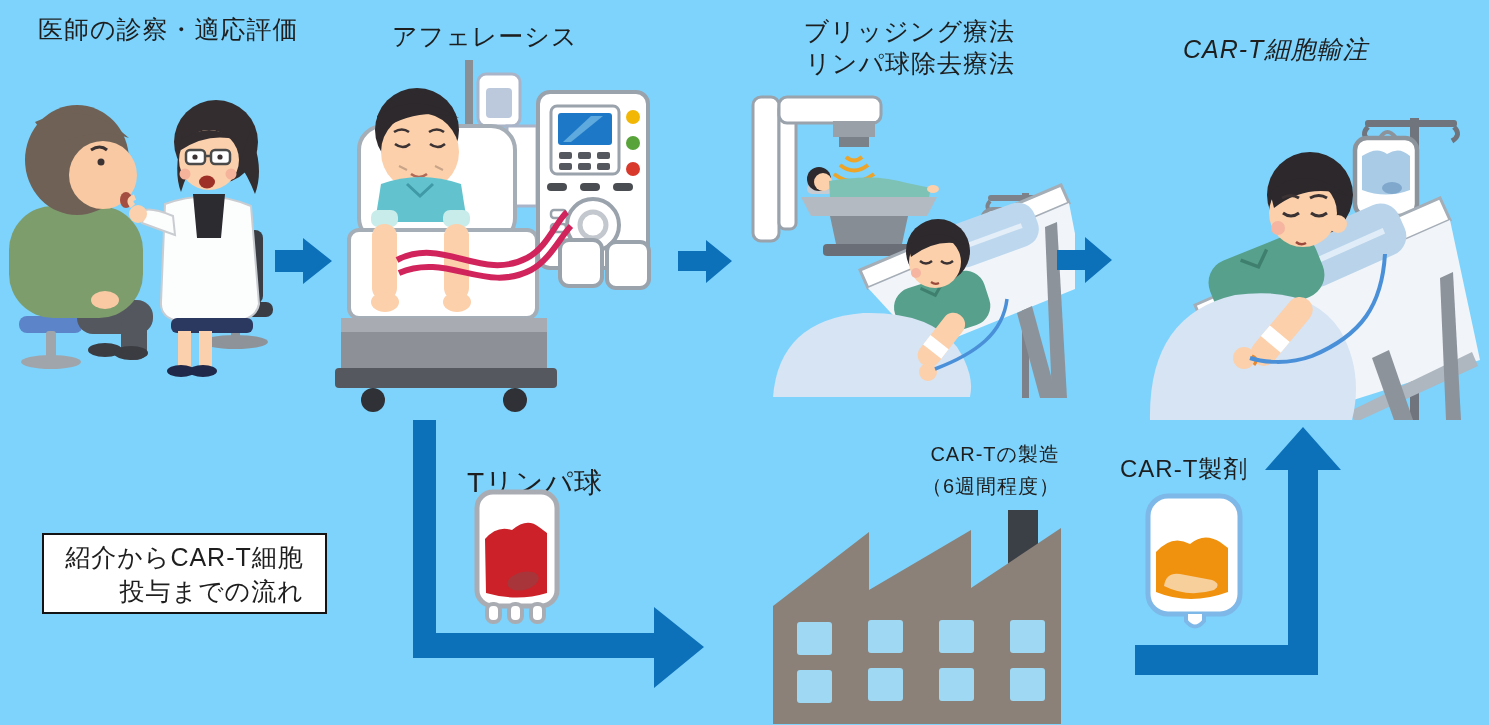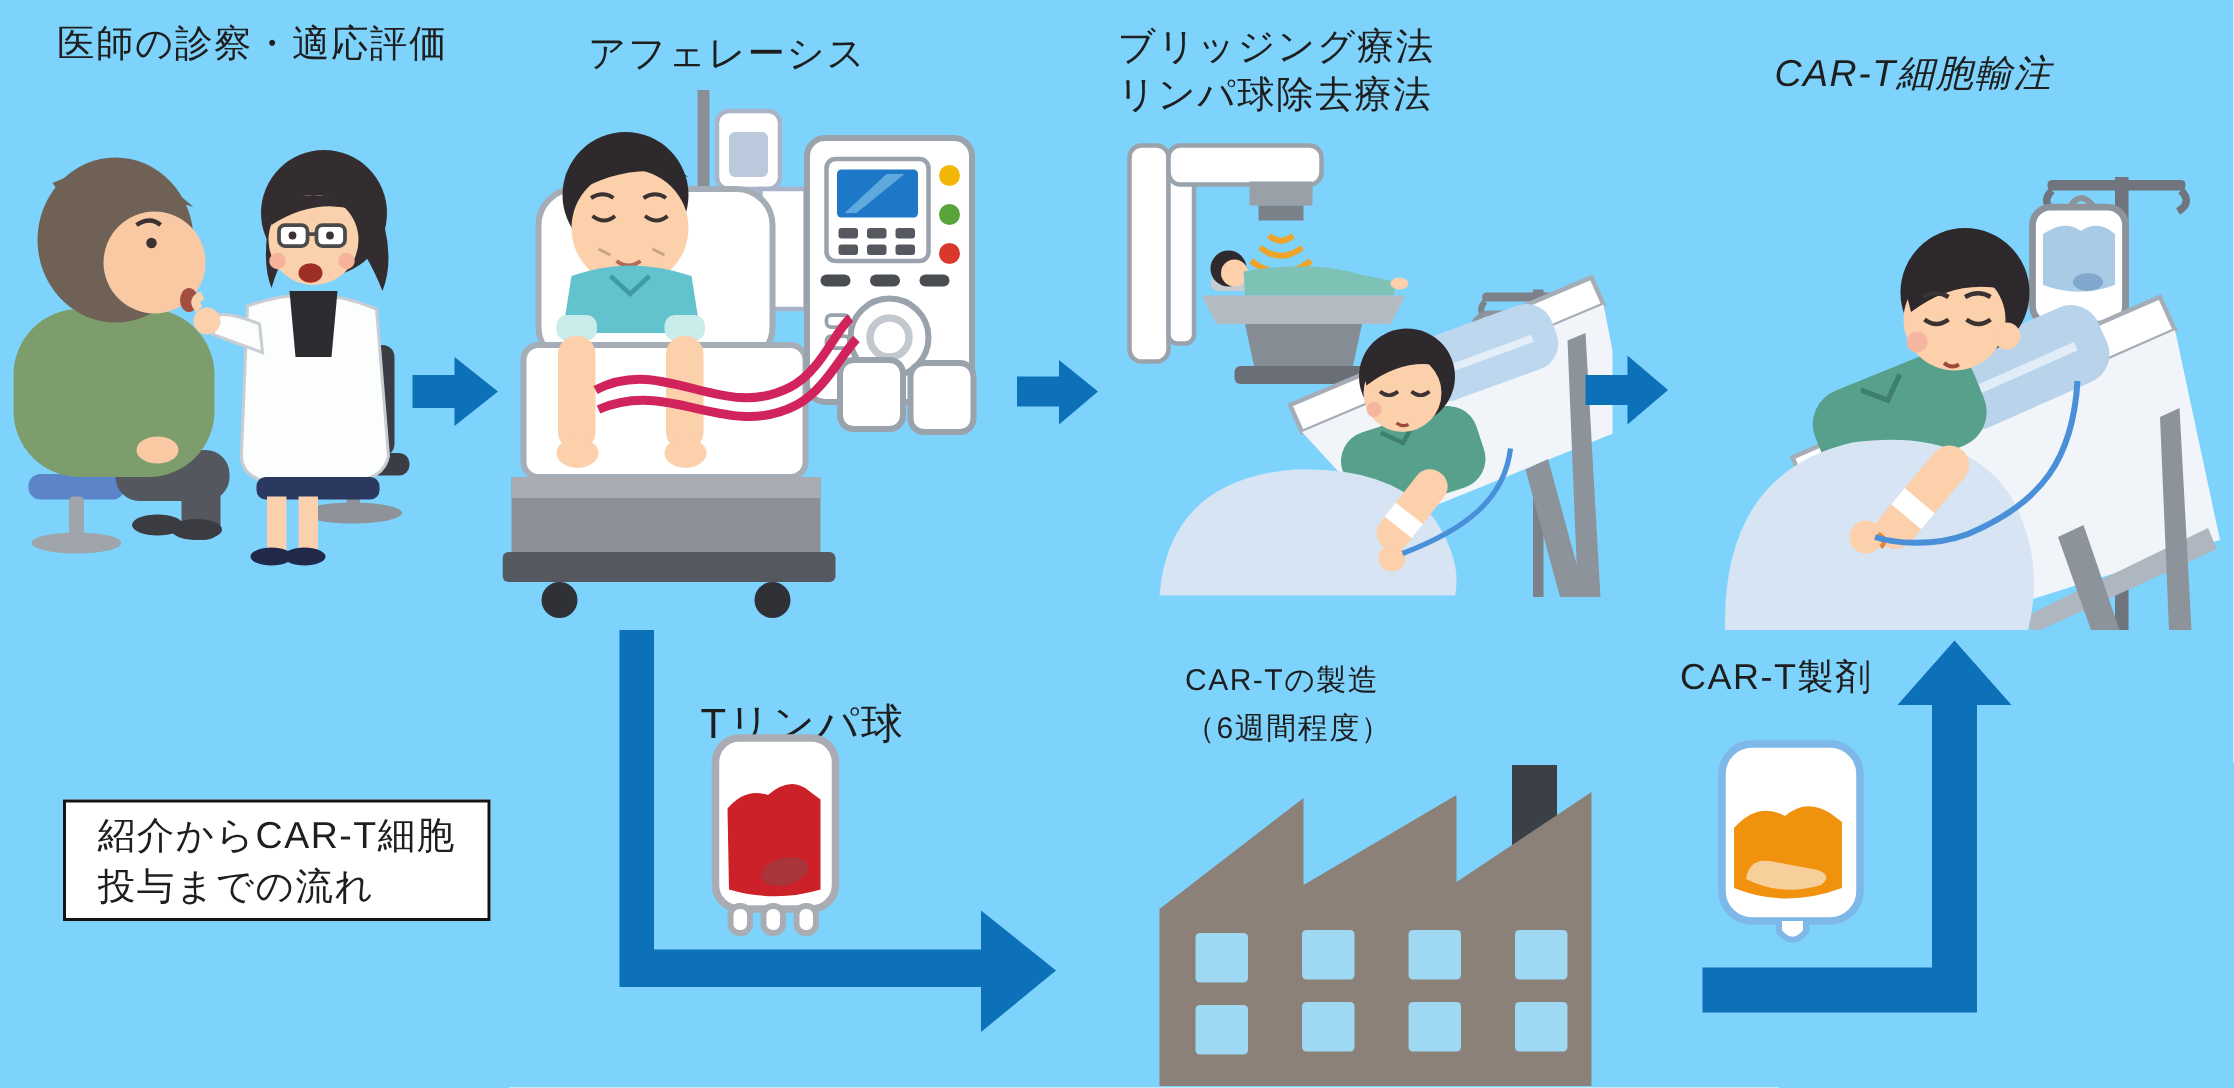--- a/index.html
+++ b/index.html
@@ -5,43 +5,43 @@
   html,body{margin:0;padding:0;background:#fff;}
   .canvas{
     position:relative;width:1489px;height:725px;background:#7dd3fc;overflow:hidden;
     font-family:"Liberation Sans","DejaVu Sans",sans-serif;color:#1e1e1e;
   }
   .abs{position:absolute;}
   .label{
     position:absolute;font-size:25px;letter-spacing:1px;color:#1e1e1e;
     white-space:pre-line;line-height:32px;
   }
-  .label.centered{text-align:left;}
+  .label.centered{text-align:right;}
   .caption-box{
     position:absolute;left:42px;top:533px;width:281px;height:77px;
     border:2px solid #141414;background:#fff;display:flex;align-items:center;justify-content:center;
-    text-align:left;font-size:25px;line-height:34px;letter-spacing:1px;white-space:pre-line;
+    text-align:right;font-size:25px;line-height:34px;letter-spacing:1px;white-space:pre-line;
   }
   svg{display:block;}
 </style>
 </head>
 <body>
 
 <div class="canvas">
 
   <div class="label" style="left:38px;top:13px;">医師の診察・適応評価</div>
   <div class="label" style="left:392px;top:20px;">アフェレーシス</div>
   <div class="label centered" style="left:745px;top:15px;width:270px;">ブリッジング療法
 リンパ球除去療法</div>
   <div class="label" style="left:1183px;top:33px;font-style:italic;">CAR-T細胞輸注</div>
 
   <div class="label" style="left:467px;top:467px;font-size:28px;">Tリンパ球</div>
   <div class="label centered" style="left:790px;top:438px;width:270px;font-size:20px;">CAR-Tの製造
 （6週間程度）</div>
-  <div class="label" style="left:1120px;top:436px;font-size:24px;">CAR-T製剤</div>
+  <div class="label" style="left:1120px;top:453px;font-size:24px;">CAR-T製剤</div>
 
   <div class="caption-box">紹介からCAR-T細胞
 投与までの流れ</div>
 
   <svg class="abs" style="left:5px;top:80px;" width="340" height="320" viewBox="0 0 340 320">
 
     <g>
       <rect x="14" y="236" width="64" height="17" rx="8" fill="#5b84c9"></rect>
       <rect x="41" y="251" width="10" height="28" rx="3" fill="#a0a5ab"></rect>
       <ellipse cx="46" cy="282" rx="30" ry="7" fill="#a0a5ab"></ellipse>

